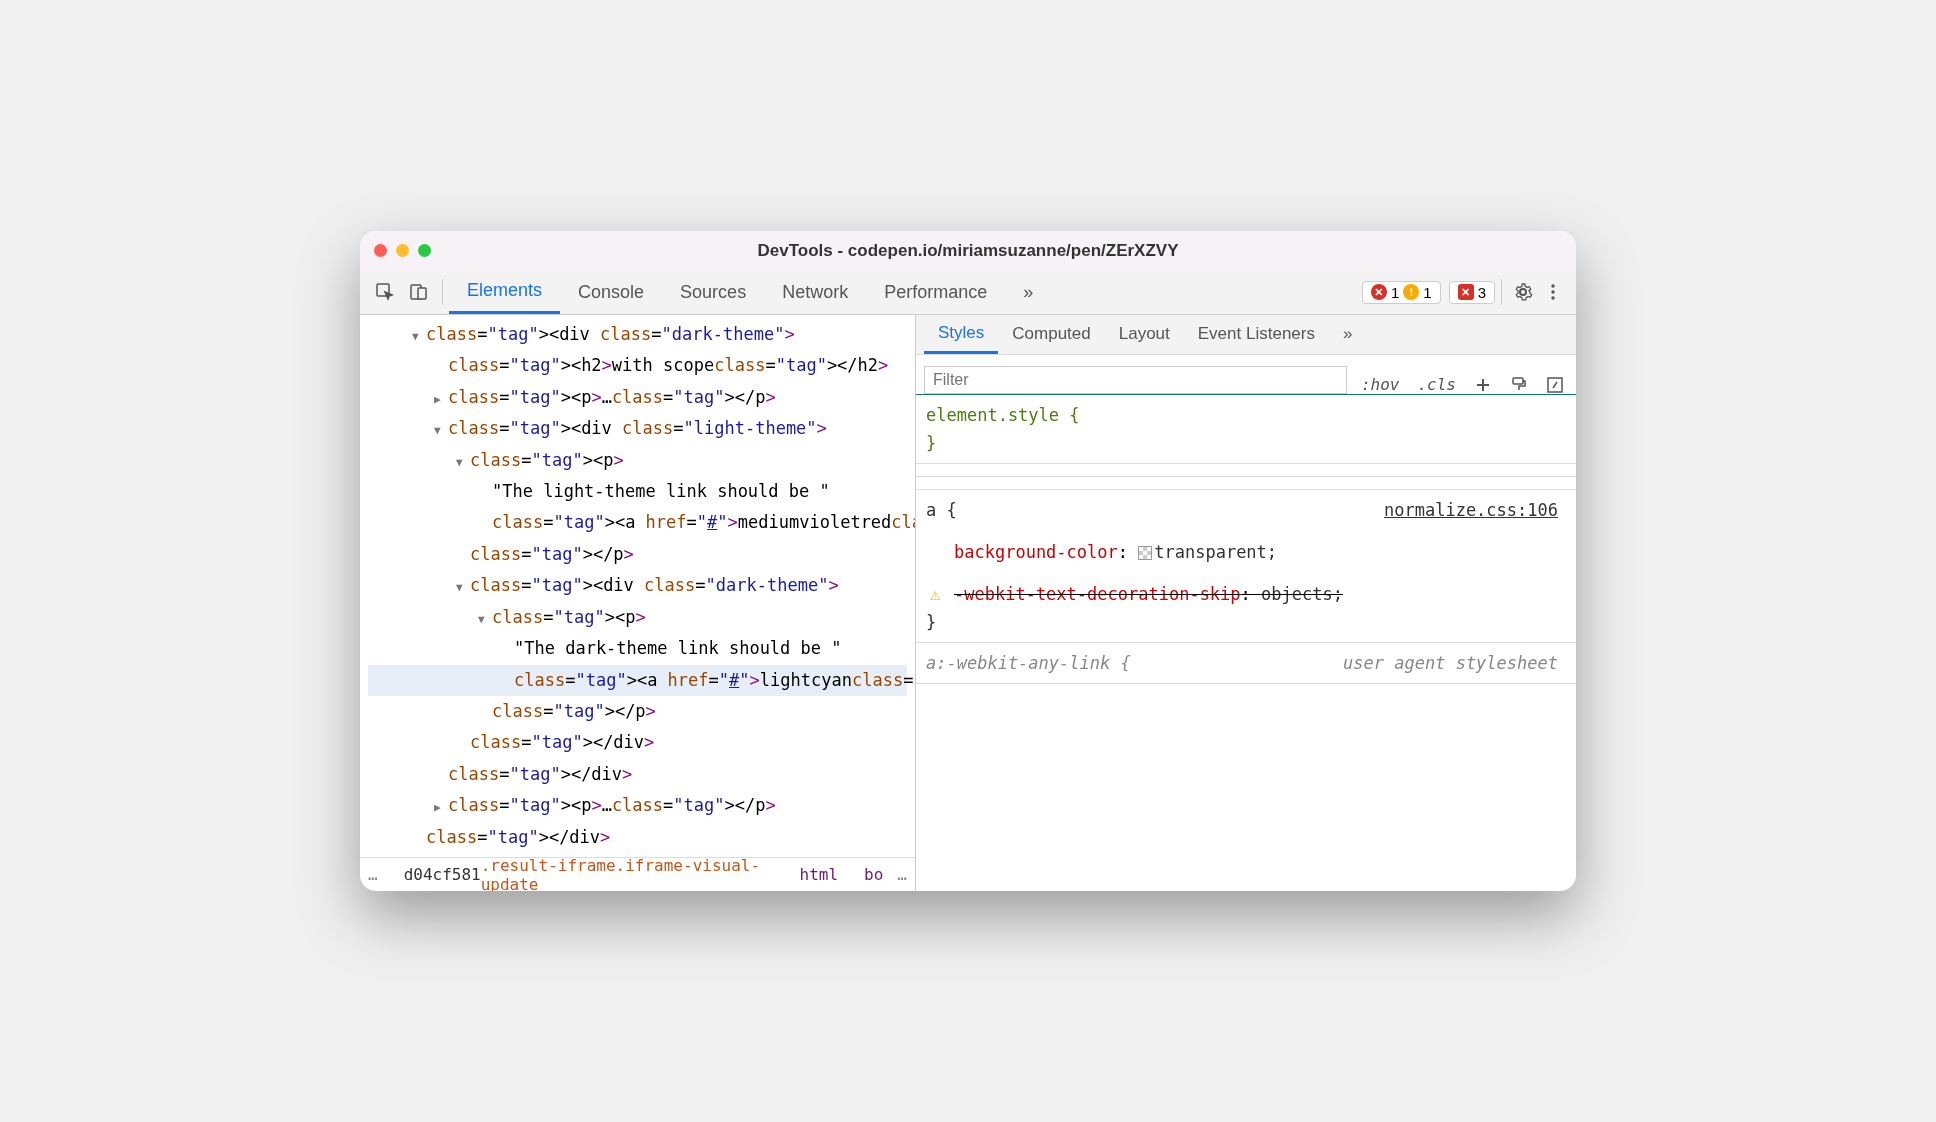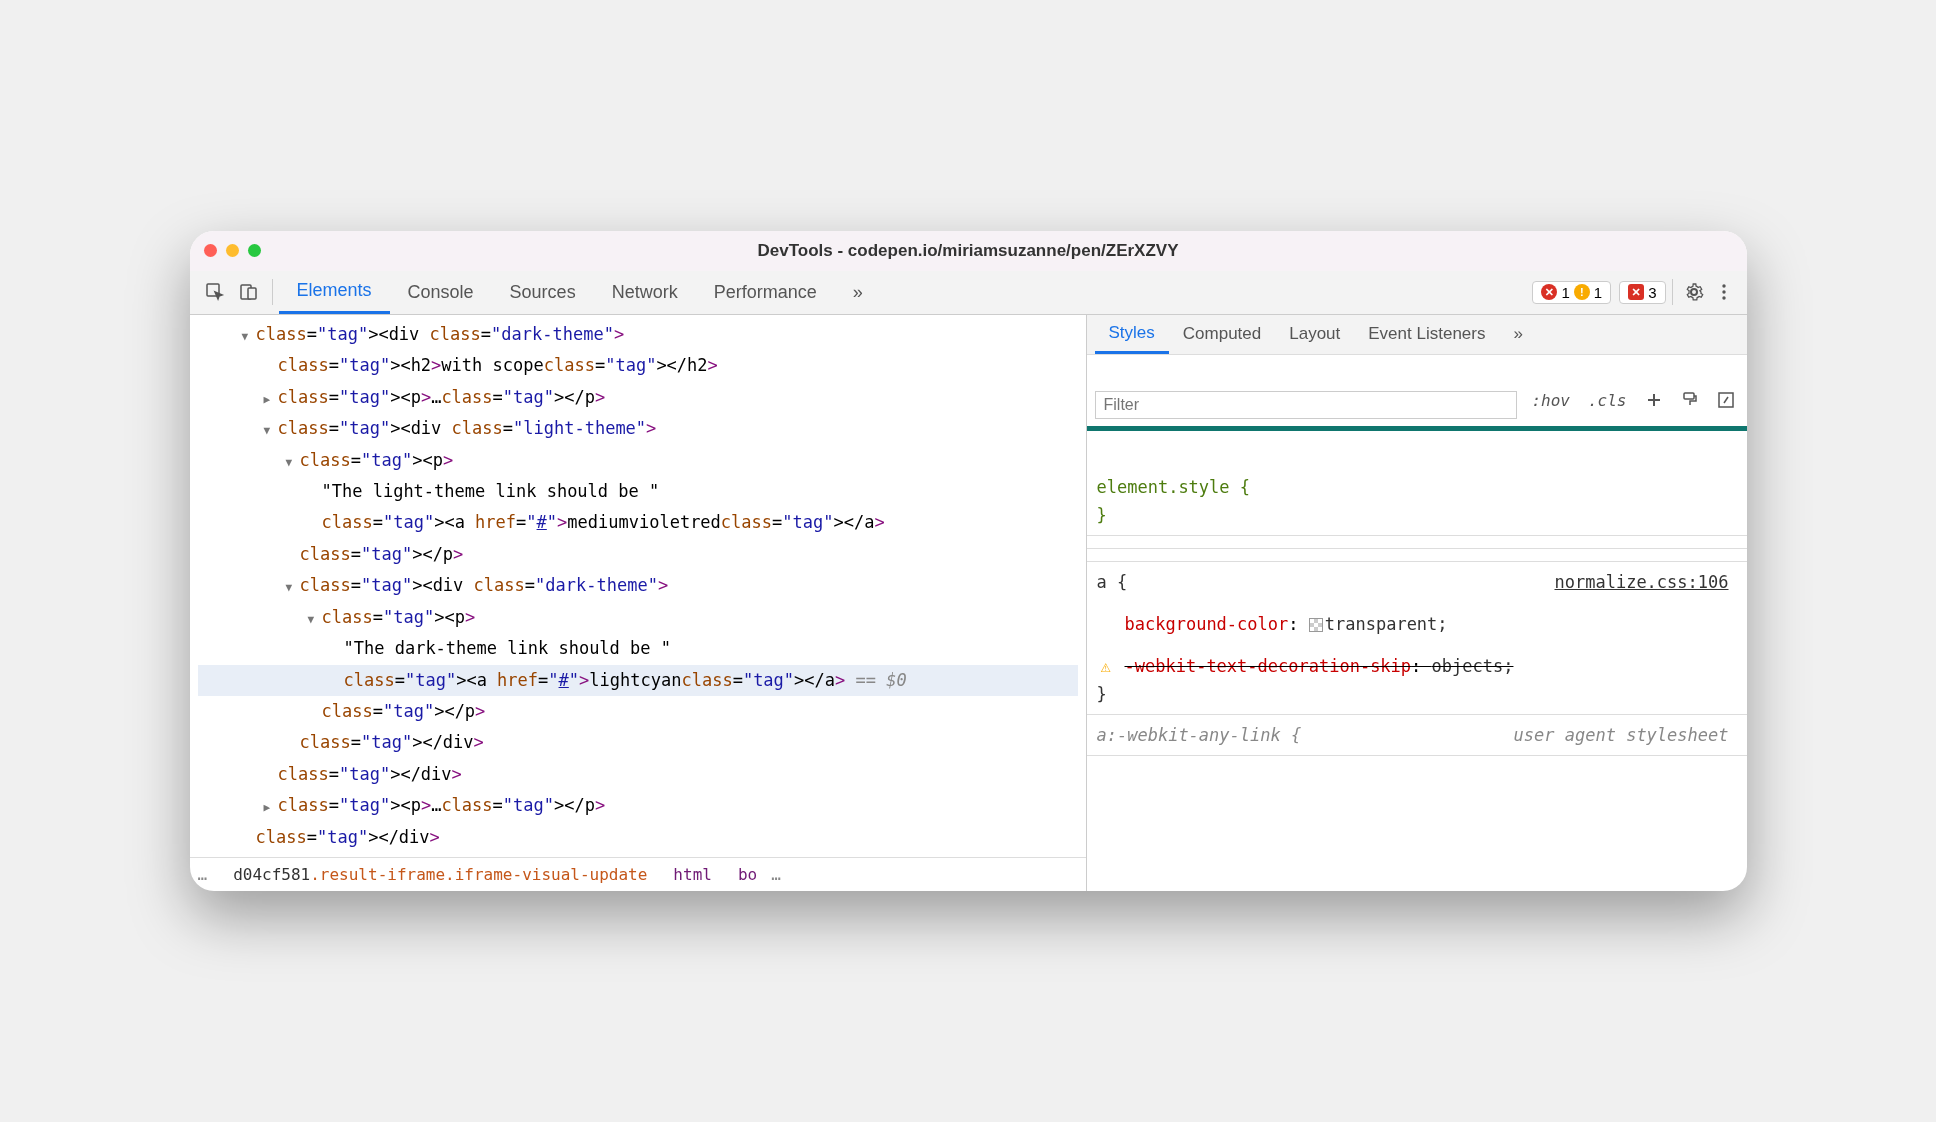--- a/index.html
+++ b/index.html
@@ -6,23 +6,23 @@
 body {
   font-family: -apple-system, BlinkMacSystemFont, "Segoe UI", sans-serif;
   background: #f0f0f0;
   display: flex;
   justify-content: center;
   align-items: center;
   min-height: 100vh;
   padding: 40px;
 }
 .window {
-  width: 1557px;
+  width: 1216px;
   background: #fff;
-  border-radius: 24px;
+  border-radius: 16px;
   box-shadow: 0 25px 60px rgba(0,0,0,0.35);
   overflow: hidden;
   display: flex;
   flex-direction: column;
 }
 .titlebar {
   height: 40px;
   background: #f7f2f6;
   display: flex;
   align-items: center;
@@ -130,21 +130,20 @@
 }
 .breadcrumb .crumb { color: #5f6368; margin-left: 12px; }
 .breadcrumb .crumb.orange { color: #c5571a; }
 .breadcrumb .crumb.purple { color: #701a75; }
 .breadcrumb .dots { color: #888; }
 
 .panel-right {
   width: 660px;
   display: flex;
   flex-direction: column;
-  gap: 36px;
 }
 .subtabs {
   height: 40px;
   display: flex;
   align-items: center;
   padding: 0 8px;
   border-bottom: 1px solid #ddd;
   background: #f3f3f3;
 }
 .subtab {
@@ -153,22 +152,22 @@
   display: flex;
   align-items: center;
   font-size: 17px;
   color: #555;
   cursor: pointer;
 }
 .subtab.active { color: #1a73e8; border-bottom: 3px solid #1a73e8; }
 .filter-bar {
   height: 40px;
   display: flex;
-  align-items: flex-start;
-  border-bottom: 5px solid #0f766e;
+  align-items: flex-end;
+  border-bottom: 1px solid #0f766e;
   padding: 0 8px;
   gap: 10px;
 }
 .filter-input {
   flex: 1;
   border: 1px solid #ccc;
   height: 28px;
   padding: 0 8px;
   font-size: 16px;
   min-width: 0;

